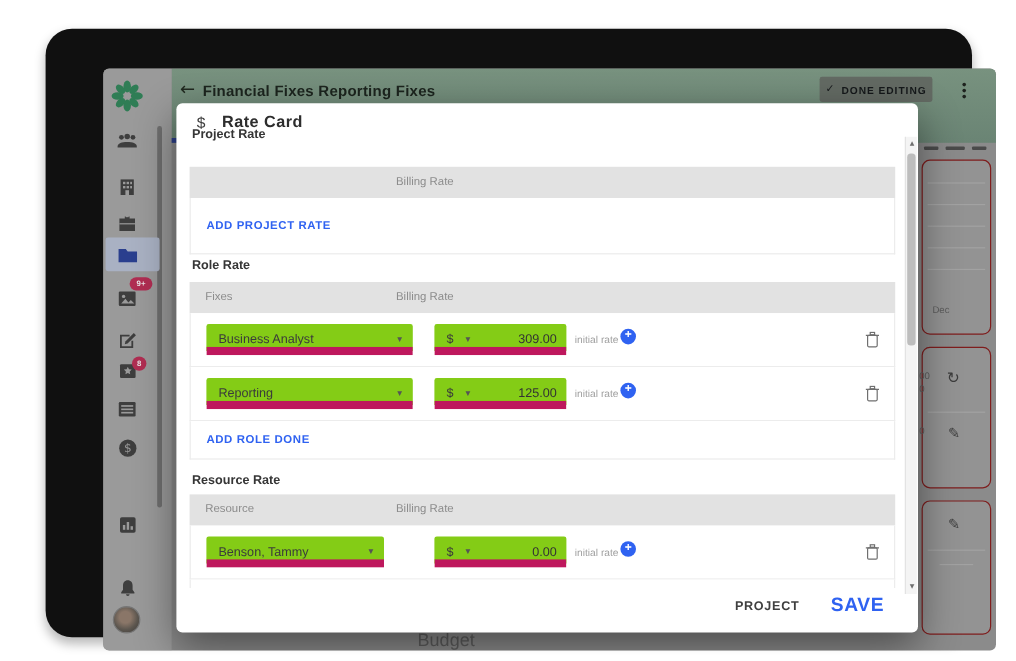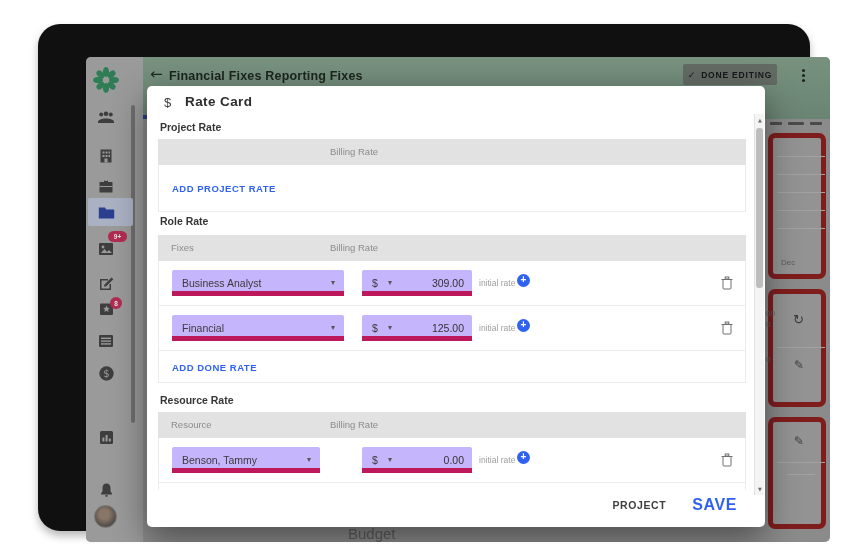--- a/index.html
+++ b/index.html
@@ -21,37 +21,37 @@
   
   .sbar { position:absolute; left:0; top:0; width:57px; height:485px; background:#9a9a9a; z-index:4; }
   .sb-ic { position:absolute; left:10px; width:20px; height:20px; display:flex; align-items:center; justify-content:center; }
   .sb-strip { position:absolute; left:45px; top:48px; width:4px; height:318px; background:#6f6f6f; border-radius:2px; }
   .sel-tile { position:absolute; left:2px; top:141px; width:45px; height:28px; background:#a9b1c3; border-radius:2px; }
   .badge { position:absolute; background:#b02d52; color:#e8e2e4; font-weight:bold; font-size:6.5px; display:flex; align-items:center; justify-content:center; z-index:2; }
   .avatar { position:absolute; left:8px; top:448px; width:23px; height:23px; border-radius:50%; background:radial-gradient(circle at 45% 40%, #8a7668 0 28%, #5c564f 60%, #3e3b38 100%); border:1px solid #767676; }
 
   
   .navy-line { position:absolute; left:56px; top:58px; width:13px; height:4px; background:#2c3e87; z-index:3; }
-  .bg-card { position:absolute; left:682px; width:58px; background:#939393; border:5px solid #7f1d1d; border-radius:7px; z-index:1; }
+  .bg-card { position:absolute; left:682px; width:58px; background:#939393; border:1px solid #7f1d1d; border-radius:7px; z-index:1; }
   .gline { position:absolute; left:4px; width:48px; height:1px; background:#a2a2a2; }
   .bg-txt { position:absolute; color:#5d5d5d; z-index:1; }
   .tabfrag { position:absolute; top:65px; height:3px; background:#4a4a4a; z-index:1; border-radius:1px; }
   .bg-glyph { font-family:"DejaVu Sans",sans-serif; color:#3c3c3c; position:absolute; }
 
   
   .modal { position:absolute; left:61px; top:29px; width:618px; height:441px; background:#ffffff; border-radius:5px; box-shadow:0 12px 34px rgba(0,0,0,.45); z-index:10; }
   .m-title-sym { position:absolute; left:17px; top:9px; font-size:13px; color:#3c3c3c; }
   .m-title { position:absolute; left:38px; top:8px; font-size:13.5px; font-weight:bold; color:#2d2d2d; letter-spacing:.4px; }
   .sec-label { position:absolute; left:13px; font-size:10.5px; font-weight:bold; color:#363636; }
   .gbar { position:absolute; left:11px; width:588px; height:26px; background:#e2e2e2; }
   .gbar span { position:absolute; top:7px; font-size:9.5px; color:#8c8c8c; }
   .col-name { left:13px; } .col-bill { left:172px; }
   .mrow { position:absolute; left:11px; width:588px; background:#fff; border:1px solid #ececec; border-top:none; }
   .add-link { position:absolute; left:13px; top:50%; transform:translateY(-50%); color:#2f62f1; font-size:9.5px; font-weight:bold; letter-spacing:.5px; cursor:pointer; }
-  .fld { position:absolute; top:9px; height:26px; background:#c4b5fd; border-bottom:5px solid #be185d; border-radius:2px 2px 0 0; }
+  .fld { position:absolute; top:9px; height:26px; background:#84cc16; border-bottom:7px solid #be185d; border-radius:2px 2px 0 0; }
   .fld-txt { position:absolute; left:10px; top:7px; font-size:10.5px; color:#3b3b3b; }
   .chev { position:absolute; right:9px; top:8px; font-size:8px; color:#555; font-family:"DejaVu Sans",sans-serif; }
   .cur-sym { position:absolute; left:10px; top:7px; font-size:10.5px; color:#3b3b3b; }
   .cur-chev { left:26px; right:auto; }
   .rate-val { position:absolute; right:8px; top:7px; font-size:10.5px; color:#333; }
   .note { position:absolute; top:17px; font-size:8.5px; color:#9e9e9e; }
   .plus-ic { position:absolute; top:13px; width:13px; height:13px; border-radius:50%; background:#2f62f1; color:#fff; font-size:10px; line-height:12px; text-align:center; font-weight:bold; cursor:pointer; }
   .trash { position:absolute; top:15px; cursor:pointer; }
   .m-footer { position:absolute; right:28px; bottom:13px; display:flex; gap:26px; align-items:center; }
   .btn-cancel { font-size:10.5px; font-weight:bold; color:#3f3f3f; letter-spacing:.6px; cursor:pointer; }
@@ -212,21 +212,21 @@
           <path d="M6 13.2a1.5 1.5 0 003 0z"></path>
         </svg>
       </div>
       <div class="avatar"></div>
     </div>
 
     <div class="modal">
       <span class="m-title-sym">$</span>
       <span class="m-title">Rate Card</span>
 
-      <span class="sec-label" style="top:35px;">Project Rate</span>
+      <span class="sec-label" style="top:20px;">Project Rate</span>
       <div class="gbar" style="top:53px;">
         <span class="col-bill">Billing Rate</span>
       </div>
       <div class="mrow" style="top:79px;height:47px;">
         <span class="add-link">ADD PROJECT RATE</span>
       </div>
 
       <span class="sec-label" style="top:129px;">Role Rate</span>
       <div class="gbar" style="top:149px;">
         <span class="col-name">Fixes</span>
@@ -249,41 +249,41 @@
           <svg width="12" height="14" viewBox="0 0 12 14" fill="none" stroke="#6f6f6f" stroke-width="1">
             <rect x="2" y="3.5" width="8" height="9.5" rx="1"></rect>
             <line x1="0.5" y1="3.5" x2="11.5" y2="3.5"></line>
             <rect x="4.2" y="1" width="3.6" height="2"></rect>
           </svg>
         </span>
       </div>
 
       <div class="mrow" style="top:220px;height:45px;">
         <div class="fld" style="left:13px;width:172px;">
-          <span class="fld-txt">Financial</span>
+          <span class="fld-txt">Reporting</span>
           <span class="chev">▾</span>
         </div>
         <div class="fld" style="left:203px;width:110px;">
           <span class="cur-sym">$</span>
           <span class="chev cur-chev">▾</span>
           <span class="rate-val">125.00</span>
         </div>
         <span class="note" style="left:320px;">initial rate</span>
         <span class="plus-ic" style="left:358px;">+</span>
         <span class="trash" style="left:562px;">
           <svg width="12" height="14" viewBox="0 0 12 14" fill="none" stroke="#6f6f6f" stroke-width="1">
             <rect x="2" y="3.5" width="8" height="9.5" rx="1"></rect>
             <line x1="0.5" y1="3.5" x2="11.5" y2="3.5"></line>
             <rect x="4.2" y="1" width="3.6" height="2"></rect>
           </svg>
         </span>
       </div>
 
       <div class="mrow" style="top:265px;height:32px;">
-        <span class="add-link">ADD DONE RATE</span>
+        <span class="add-link">ADD ROLE DONE</span>
       </div>
 
       <span class="sec-label" style="top:308px;">Resource Rate</span>
       <div class="gbar" style="top:326px;">
         <span class="col-name">Resource</span>
         <span class="col-bill">Billing Rate</span>
       </div>
 
       <div class="mrow" style="top:352px;height:45px;">
         <div class="fld" style="left:13px;width:148px;">

